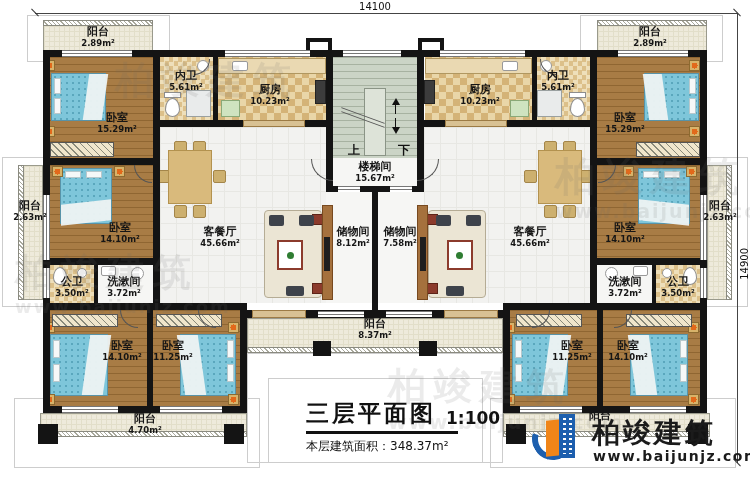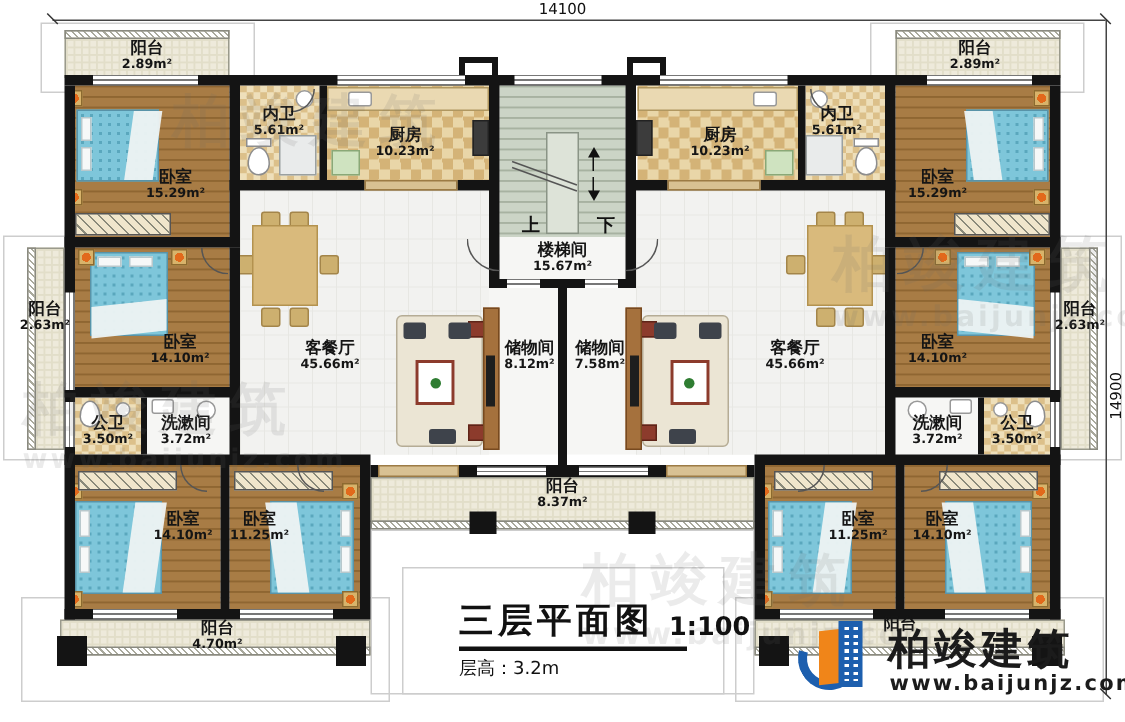--- a/index.html
+++ b/index.html
@@ -464,21 +464,21 @@
       <span class="big">柏竣建筑</span>
       <span class="site" style="font-size:20px;">www.baijunjz.com</span>
     </div>
 
   <div id="titleblock" style="left:306px;top:398px;">
     <div class="t-row" style="position:static;">
       <span class="t-main">三层平面图</span>
       <span class="t-scale">1:100</span>
     </div>
     <div class="t-ul" style="position:static;margin-top:2px;width:152px;"></div>
-    <div class="t-line" style="position:static;margin-top:3px;">层高：3.2m</div>
+    <div class="t-line" style="position:static;margin-top:4px;">本层建筑面积：348.37m²</div>
   </div>
 
   <div id="logo" style="left:530px;top:408px;width:210px;height:62px;">
     <div style="left:0;top:2px;width:56px;height:56px;">
       <div class="lg-ring" style="left:2px;top:8px;"></div>
       <div class="lg-o" style="left:16px;top:10px;width:15px;height:36px;"></div>
       <div class="lg-b" style="left:29px;top:4px;width:16px;height:44px;"></div>
       <div class="lg-win" style="left:33px;top:8px;height:36px;"></div>
       <div class="lg-win" style="left:39px;top:8px;height:36px;"></div>
     </div>

